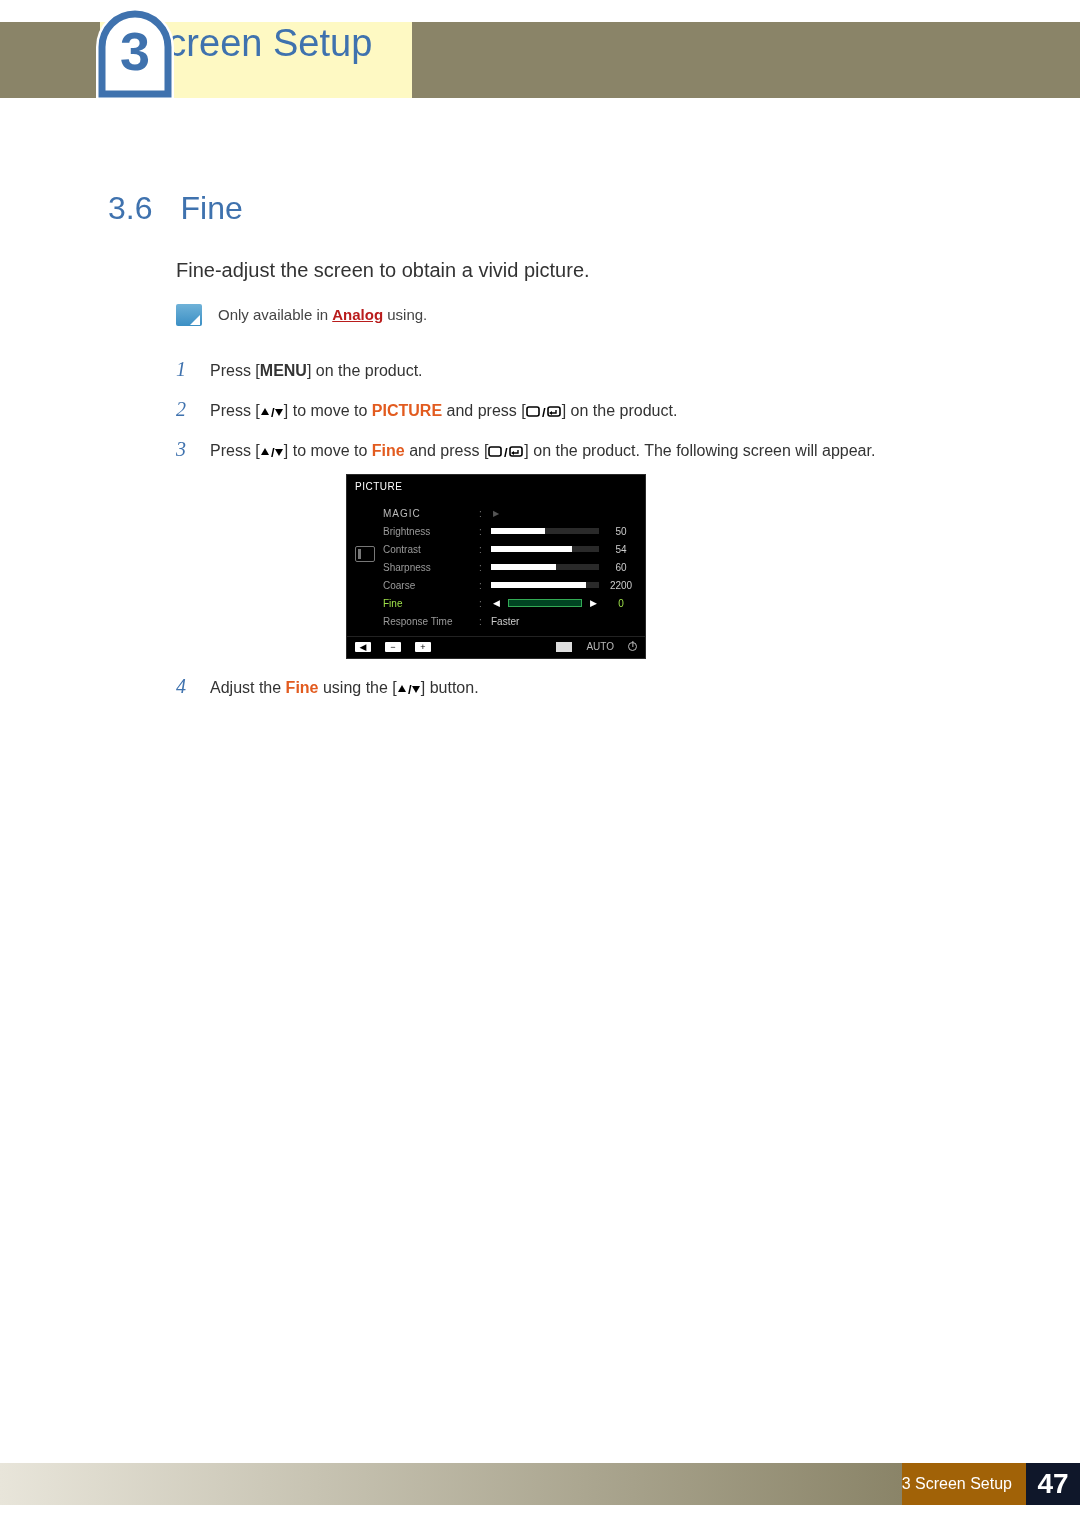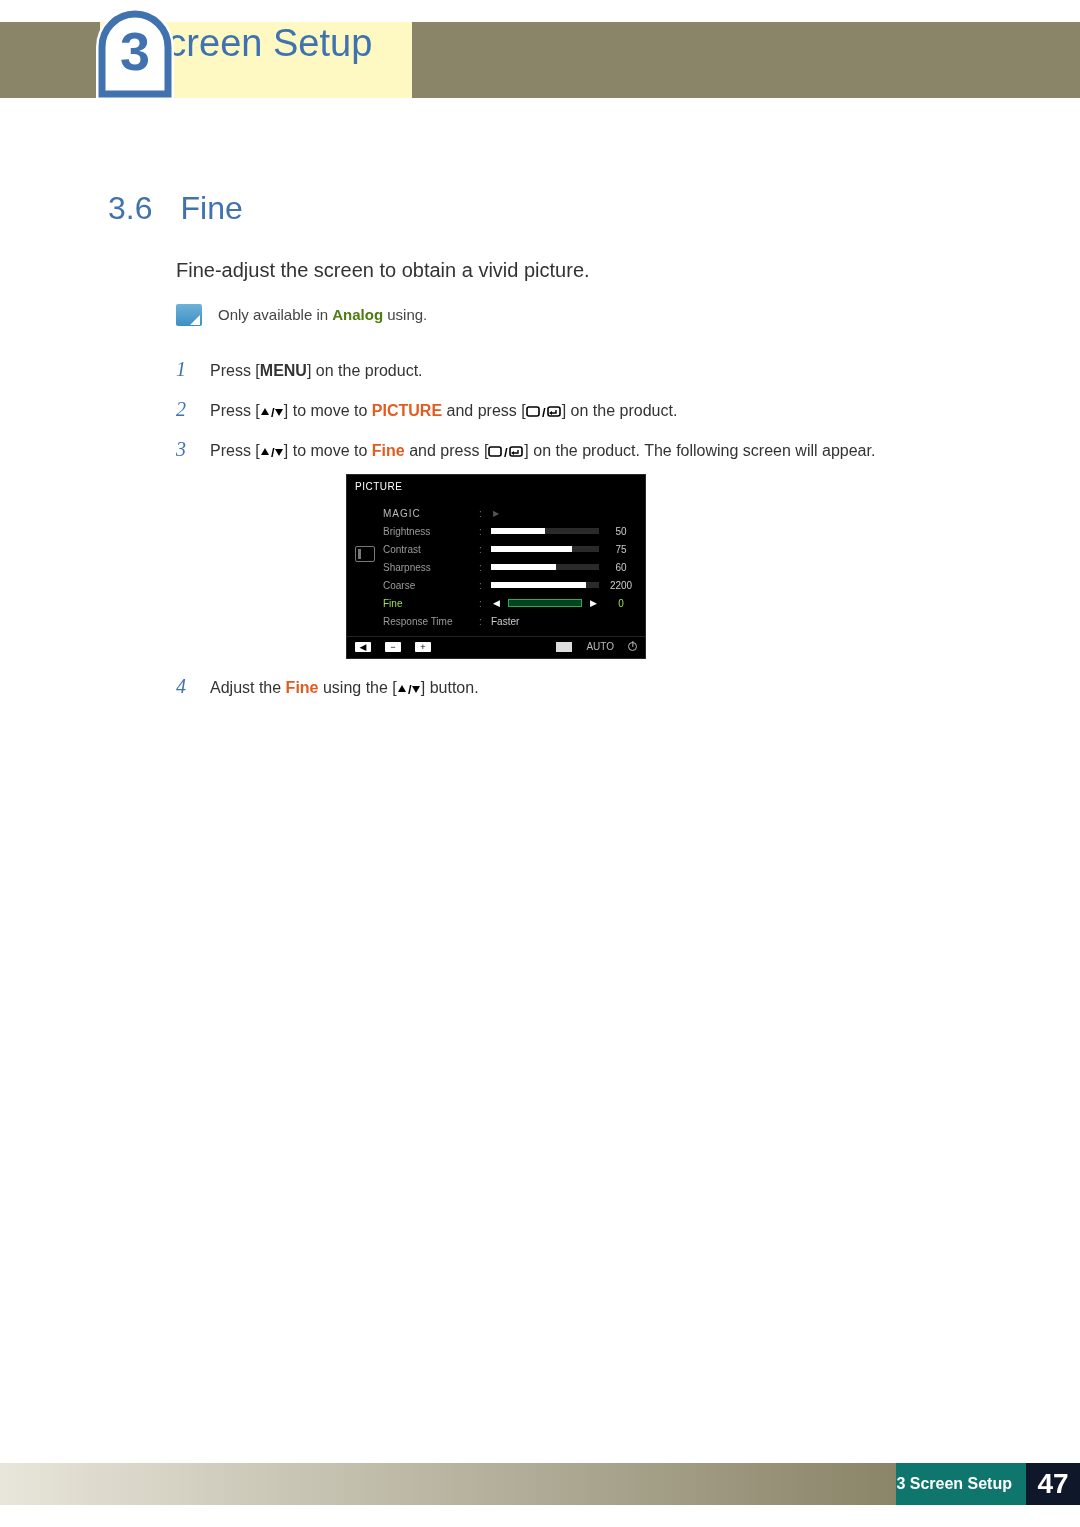--- a/index.html
+++ b/index.html
@@ -88,21 +88,21 @@
     right:2px; bottom:1px;
     width:10px; height:10px;
     background:#fff;
     clip-path: polygon(0 100%, 100% 100%, 100% 0);
   }
   .note-text {
     font-size: 15px;
     color: #444;
     padding-top:2px;
   }
-  .analog { color: #4d7c0f; font-weight: bold; }
+  .analog { color: #b91c1c; font-weight: bold; text-decoration: underline; }
   .subsection-row {
     display: flex;
     gap: 18px;
     align-items: baseline;
     margin-bottom: 18px;
   }
   .subsec-num {
     font-size: 20px;
     color: #3f72ae;
     font-weight: 400;
@@ -236,26 +236,25 @@
     left:0; right:0; bottom:22px;
     height:42px;
     display:flex;
     align-items:stretch;
   }
   .footer-gradient {
     flex:1;
     background: linear-gradient(to right, #e8e5da 0%, #8a8468 100%);
   }
   .footer-text-wrap {
-    background:#0f766e;
+    background:#a16207;
     display:flex;
     align-items:center;
     padding-right:14px;
     gap:14px;
-    font-weight:bold;
   }
   .footer-text {
     color:#fff;
     font-size:16px;
   }
   .footer-page {
     background:#0f172a;
     color:#fff;
     font-size:28px;
     font-weight:bold;
@@ -367,21 +366,21 @@
                   <span class="osd-bar-fill" style="width:50%"></span>
                 </span>
               <span class="osd-val">50</span>
             </div>
             <div class="osd-row">
               <span class="osd-label">Contrast</span>
               <span class="osd-colon">:</span>
               <span class="osd-bar">
                   <span class="osd-bar-fill" style="width:75%"></span>
                 </span>
-              <span class="osd-val">75</span>
+              <span class="osd-val">54</span>
             </div>
             <div class="osd-row">
               <span class="osd-label">Sharpness</span>
               <span class="osd-colon">:</span>
               <span class="osd-bar">
                   <span class="osd-bar-fill" style="width:60%"></span>
                 </span>
               <span class="osd-val">60</span>
             </div>
             <div class="osd-row">

